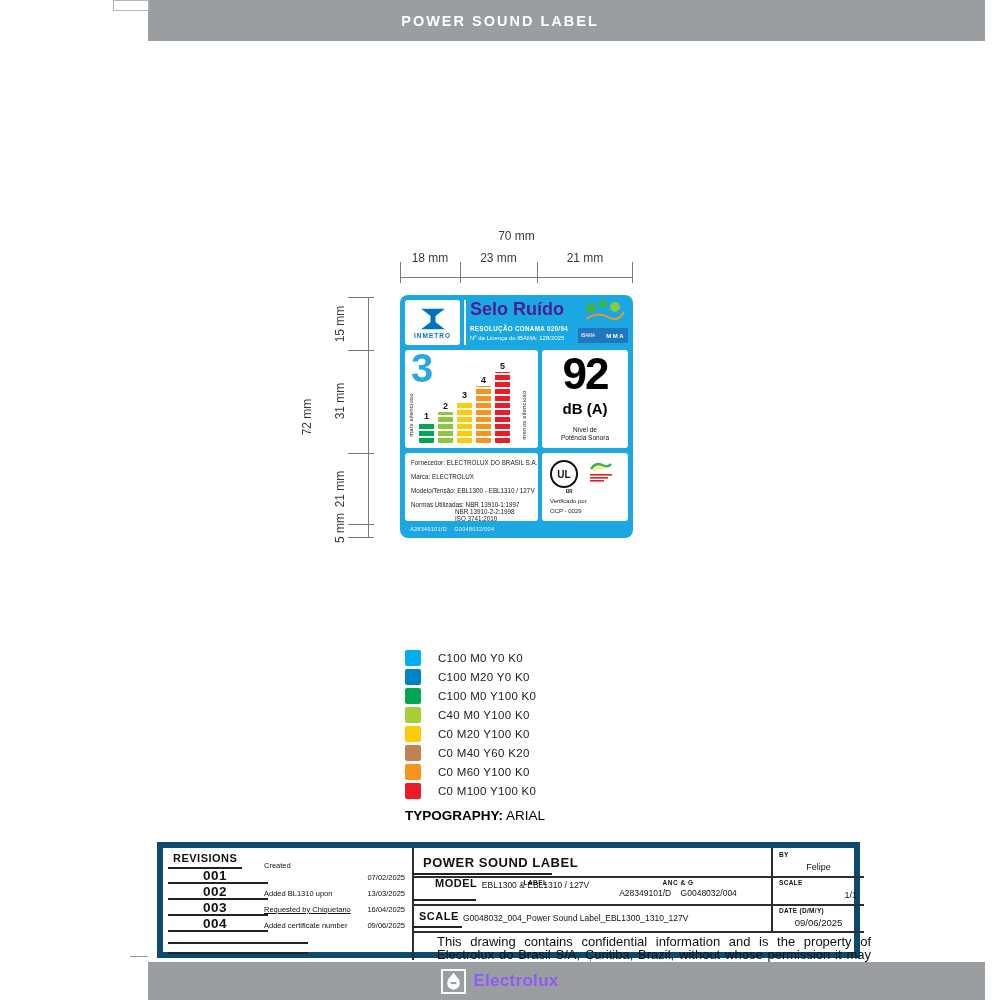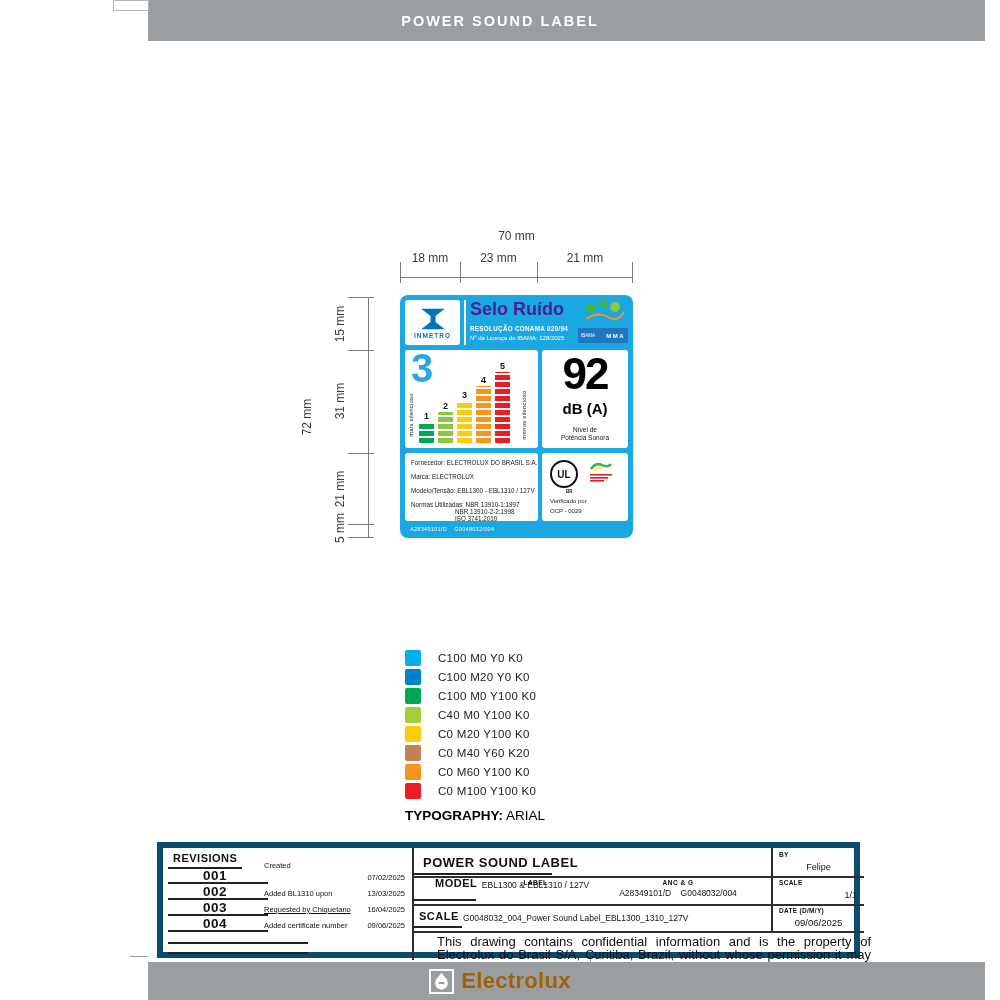--- a/index.html
+++ b/index.html
@@ -72,21 +72,21 @@
   .tb-cell-label{position:absolute;font-size:11px;font-weight:bold;letter-spacing:.5px;}
   .tb-colhdr{position:absolute;text-align:center;font-size:6.5px;font-weight:bold;letter-spacing:.5px;}
   .tb-colval{position:absolute;text-align:center;font-size:8.5px;color:#111;white-space:pre;}
   .tb-sidehdr{position:absolute;font-size:6.5px;font-weight:bold;letter-spacing:.3px;}
   .tb-sideval{position:absolute;font-size:9px;color:#111;}
   .tb-file-val{position:absolute;left:300px;top:64.5px;font-size:8.5px;color:#111;white-space:nowrap;}
   .disclaimer{position:absolute;left:258px;top:86.5px;width:434px;font-size:13px;line-height:13px;
               color:#111;text-align:justify;margin-left:16px;}
   .bottom-logo{position:absolute;left:0;top:962px;width:1000px;height:38px;display:flex;align-items:center;
                justify-content:center;gap:7px;}
-  .bottom-logo .brand{color:#a16207;font-size:22px;font-weight:bold;letter-spacing:.3px;}
+  .bottom-logo .brand{color:#8b5cf6;font-size:17px;font-weight:bold;letter-spacing:.3px;}
 </style>
 </head>
 <body>
 
 <div class="page">
 
   <div class="graybar" style="left:148px;top:0;width:837px;height:41px;"></div>
   <div class="bar-title" style="top:0;height:41px;">POWER SOUND LABEL</div>
   <div class="corner-box"></div>
   <div class="mark" style="left:130px;top:956px;width:18px;height:1px;"></div>

